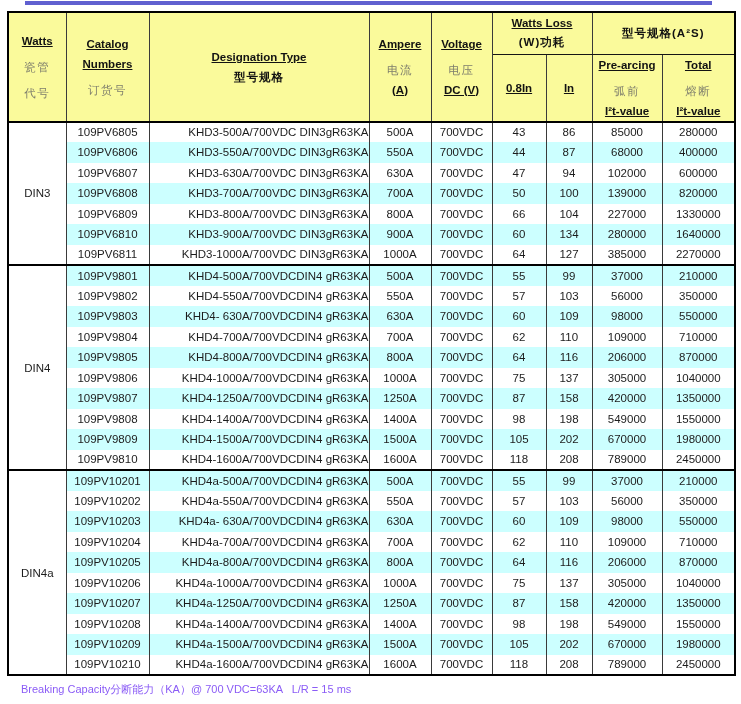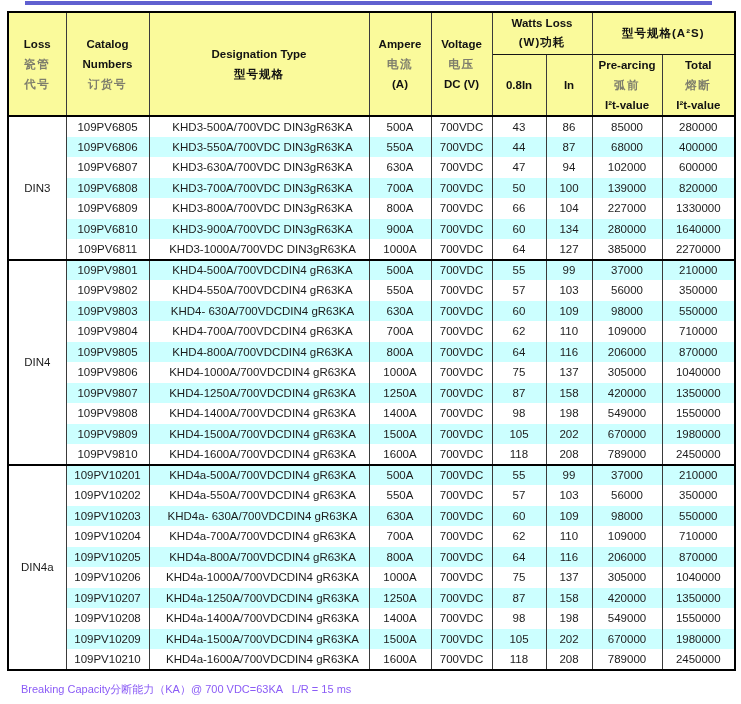--- a/index.html
+++ b/index.html
@@ -27,30 +27,30 @@
     background:var(--header-bg,#FAFA9B);
     vertical-align:middle; text-align:center;
     font-size:11.5px; font-weight:normal;
   }
   tr.h1 { height:42px; }
   tr.h2 { height:62px; }
   th.group-head { border-bottom:1px solid #151515; }
 
   .hl  { line-height:20px; }
   tr.h1 th.group-head .hl { line-height:19px; }
-  .b   { font-weight:bold; color:#121212; }
-  .zh  { color:#7e7e6c; letter-spacing:1.5px; font-weight:bold; }
+  .b   { font-weight:bold; color:#121212;text-decoration:underline; }
+  .zh  { color:#7e7e6c; letter-spacing:1.5px; font-weight:normal;margin-top:6px; }
   .zhb { color:#121212; font-weight:bold; letter-spacing:1px; }
 
   td {
     height:20.5px; font-size:11.5px; color:#1c1c1c;
     text-align:center; vertical-align:middle;
     background:#fff; white-space:nowrap; overflow:hidden;
   }
-  td.left { text-align:center; padding-left:7px; }
+  td.left { text-align:right; padding-left:7px; }
   td.size-cell { background:#fff !important;margin-top:28px; }
   tr.stripe td { background:var(--stripe,#CCFFFF); }
 
   .footer {
     position:absolute; left:21px; top:682px;
     font-size:11px; color:#8b5cf6; white-space:pre;
   }
 </style>
 </head>
 <body>
@@ -67,21 +67,21 @@
       <col style="width:62px">
         <col style="width:61px">
         <col style="width:54px">
       <col style="width:46px">
         <col style="width:70px">
         <col style="width:73px">
     </colgroup>
     <thead>
       <tr class="h1">
         <th rowspan="2">
-          <div class="hl b">Loss</div>
+          <div class="hl b">Watts</div>
           <div class="hl zh">瓷管</div>
           <div class="hl zh">代号</div>
         </th>
         <th rowspan="2">
           <div class="hl b">Catalog</div>
           <div class="hl b">Numbers</div>
           <div class="hl zh">订货号</div>
         </th>
         <th rowspan="2">
           <div class="hl b">Designation Type</div>

